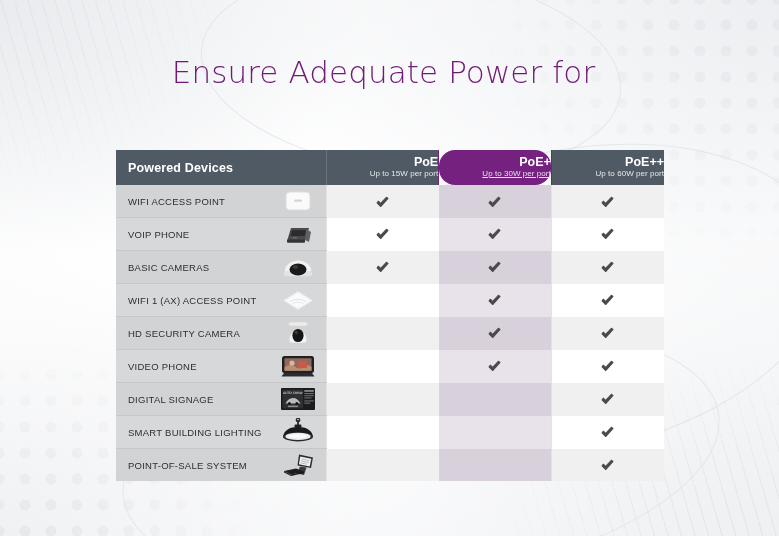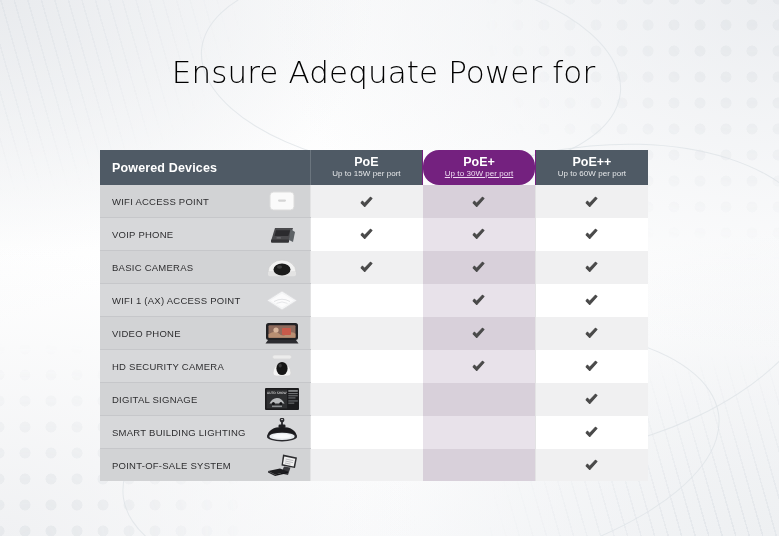--- a/index.html
+++ b/index.html
@@ -77,29 +77,29 @@
   #title {
     position: absolute;
     top: 52px;
     left: 0; right: 12px;
     text-align: center;
     font-family: "DejaVu Sans", sans-serif;
     font-weight: 300;
     font-size: 31px;
     line-height: 1.33;
     letter-spacing: .1px;
-    color: #000000;
+    color: #701a75;
     z-index: 4;
   }
   #title .l2 { display: block; }
 
   
   #table-wrap {
     position: absolute;
-    left: 100px;
+    left: 116px;
     top: 150px;
     width: 548px;
     z-index: 5;
   }
   table.poe {
     border-collapse: collapse;
     width: 548px;
     table-layout: fixed;
   }
   col.c-dev   { width: 210px; }
@@ -116,21 +116,21 @@
     background: #4f5a65;
     color: #ffffff;
     text-align: left;
     padding-left: 12px;
     font-size: 12.5px;
     letter-spacing: .15px;
   }
   th.h-col {
     background: #4f5a65;
     color: #ffffff;
-    text-align: center;
+    text-align: right;
     border-left: 1px solid #6b757e;
   }
   th.h-col.hl {
     background: #74217f;
     border-left: 1px solid #74217f;
     border-right: 1px solid #74217f;
     border-radius: 16px;
   }
   .h-main {
     display: block;
@@ -348,56 +348,56 @@
     <path d="M2.2 8.4 L6.1 12.3 L13.9 3.6 L12.1 2.4 L6.0 9.0 L3.6 6.6 Z" fill="#4a4a4a" stroke="#4a4a4a" stroke-width="1.1" stroke-linejoin="round"></path>
   </svg></span></td>
           <td class="cell"><span class="check">
   <svg viewBox="0 0 16 16">
     <path d="M2.2 8.4 L6.1 12.3 L13.9 3.6 L12.1 2.4 L6.0 9.0 L3.6 6.6 Z" fill="#4a4a4a" stroke="#4a4a4a" stroke-width="1.1" stroke-linejoin="round"></path>
   </svg></span></td>
         </tr>
         <tr>
           <td class="dev">
             <div class="dev-inner">
+              <span class="dev-label">HD SECURITY CAMERA</span>
+              <span class="dev-icon">
+    <svg viewBox="0 0 40 28">
+      <rect x="10.5" y="3" width="19" height="4" rx="2" fill="#ececec" stroke="#d8d8d8" stroke-width=".7"></rect>
+      <path d="M11 21 a9 10 0 0 1 18 0 a3 3 0 0 1-3 3 H14 a3 3 0 0 1-3-3 z" fill="#f3f3f3" stroke="#d5d5d5" stroke-width=".8"></path>
+      <ellipse cx="20" cy="16.5" rx="5.6" ry="6.6" fill="#161616"></ellipse>
+      <ellipse cx="18.2" cy="13.6" rx="1.6" ry="1.9" fill="#3a3a3a"></ellipse>
+    </svg>
+              </span>
+            </div>
+          </td>
+          <td class="cell"><span class="check off">
+  <svg viewBox="0 0 16 16">
+    <path d="M2.2 8.4 L6.1 12.3 L13.9 3.6 L12.1 2.4 L6.0 9.0 L3.6 6.6 Z" fill="#4a4a4a" stroke="#4a4a4a" stroke-width="1.1" stroke-linejoin="round"></path>
+  </svg></span></td>
+          <td class="cell hl"><span class="check">
+  <svg viewBox="0 0 16 16">
+    <path d="M2.2 8.4 L6.1 12.3 L13.9 3.6 L12.1 2.4 L6.0 9.0 L3.6 6.6 Z" fill="#4a4a4a" stroke="#4a4a4a" stroke-width="1.1" stroke-linejoin="round"></path>
+  </svg></span></td>
+          <td class="cell"><span class="check">
+  <svg viewBox="0 0 16 16">
+    <path d="M2.2 8.4 L6.1 12.3 L13.9 3.6 L12.1 2.4 L6.0 9.0 L3.6 6.6 Z" fill="#4a4a4a" stroke="#4a4a4a" stroke-width="1.1" stroke-linejoin="round"></path>
+  </svg></span></td>
+        </tr>
+        <tr>
+          <td class="dev">
+            <div class="dev-inner">
               <span class="dev-label">VIDEO PHONE</span>
               <span class="dev-icon">
     <svg viewBox="0 0 40 28">
       <rect x="4" y="4" width="32" height="17" rx="2.5" fill="#212124"></rect>
       <rect x="6.5" y="6.3" width="27" height="12.4" rx="1" fill="#8d6a5c"></rect>
       <path d="M6.5 18.7 h27 v-4 q-5-3-9 .5 q-4 3-8-1 q-4-3.5-10 1 z" fill="#b98f72"></path>
       <circle cx="14" cy="11" r="2.6" fill="#d9b59b"></circle>
       <rect x="20" y="9" width="9" height="7" rx="1" fill="#c85a4a"></rect>
       <path d="M6 21 h28 l2.5 3.4 H3.5 Z" fill="#2c2c30"></path>
-    </svg>
-              </span>
-            </div>
-          </td>
-          <td class="cell"><span class="check off">
-  <svg viewBox="0 0 16 16">
-    <path d="M2.2 8.4 L6.1 12.3 L13.9 3.6 L12.1 2.4 L6.0 9.0 L3.6 6.6 Z" fill="#4a4a4a" stroke="#4a4a4a" stroke-width="1.1" stroke-linejoin="round"></path>
-  </svg></span></td>
-          <td class="cell hl"><span class="check">
-  <svg viewBox="0 0 16 16">
-    <path d="M2.2 8.4 L6.1 12.3 L13.9 3.6 L12.1 2.4 L6.0 9.0 L3.6 6.6 Z" fill="#4a4a4a" stroke="#4a4a4a" stroke-width="1.1" stroke-linejoin="round"></path>
-  </svg></span></td>
-          <td class="cell"><span class="check">
-  <svg viewBox="0 0 16 16">
-    <path d="M2.2 8.4 L6.1 12.3 L13.9 3.6 L12.1 2.4 L6.0 9.0 L3.6 6.6 Z" fill="#4a4a4a" stroke="#4a4a4a" stroke-width="1.1" stroke-linejoin="round"></path>
-  </svg></span></td>
-        </tr>
-        <tr>
-          <td class="dev">
-            <div class="dev-inner">
-              <span class="dev-label">HD SECURITY CAMERA</span>
-              <span class="dev-icon">
-    <svg viewBox="0 0 40 28">
-      <rect x="10.5" y="3" width="19" height="4" rx="2" fill="#ececec" stroke="#d8d8d8" stroke-width=".7"></rect>
-      <path d="M11 21 a9 10 0 0 1 18 0 a3 3 0 0 1-3 3 H14 a3 3 0 0 1-3-3 z" fill="#f3f3f3" stroke="#d5d5d5" stroke-width=".8"></path>
-      <ellipse cx="20" cy="16.5" rx="5.6" ry="6.6" fill="#161616"></ellipse>
-      <ellipse cx="18.2" cy="13.6" rx="1.6" ry="1.9" fill="#3a3a3a"></ellipse>
     </svg>
               </span>
             </div>
           </td>
           <td class="cell"><span class="check off">
   <svg viewBox="0 0 16 16">
     <path d="M2.2 8.4 L6.1 12.3 L13.9 3.6 L12.1 2.4 L6.0 9.0 L3.6 6.6 Z" fill="#4a4a4a" stroke="#4a4a4a" stroke-width="1.1" stroke-linejoin="round"></path>
   </svg></span></td>
           <td class="cell hl"><span class="check">
   <svg viewBox="0 0 16 16">

